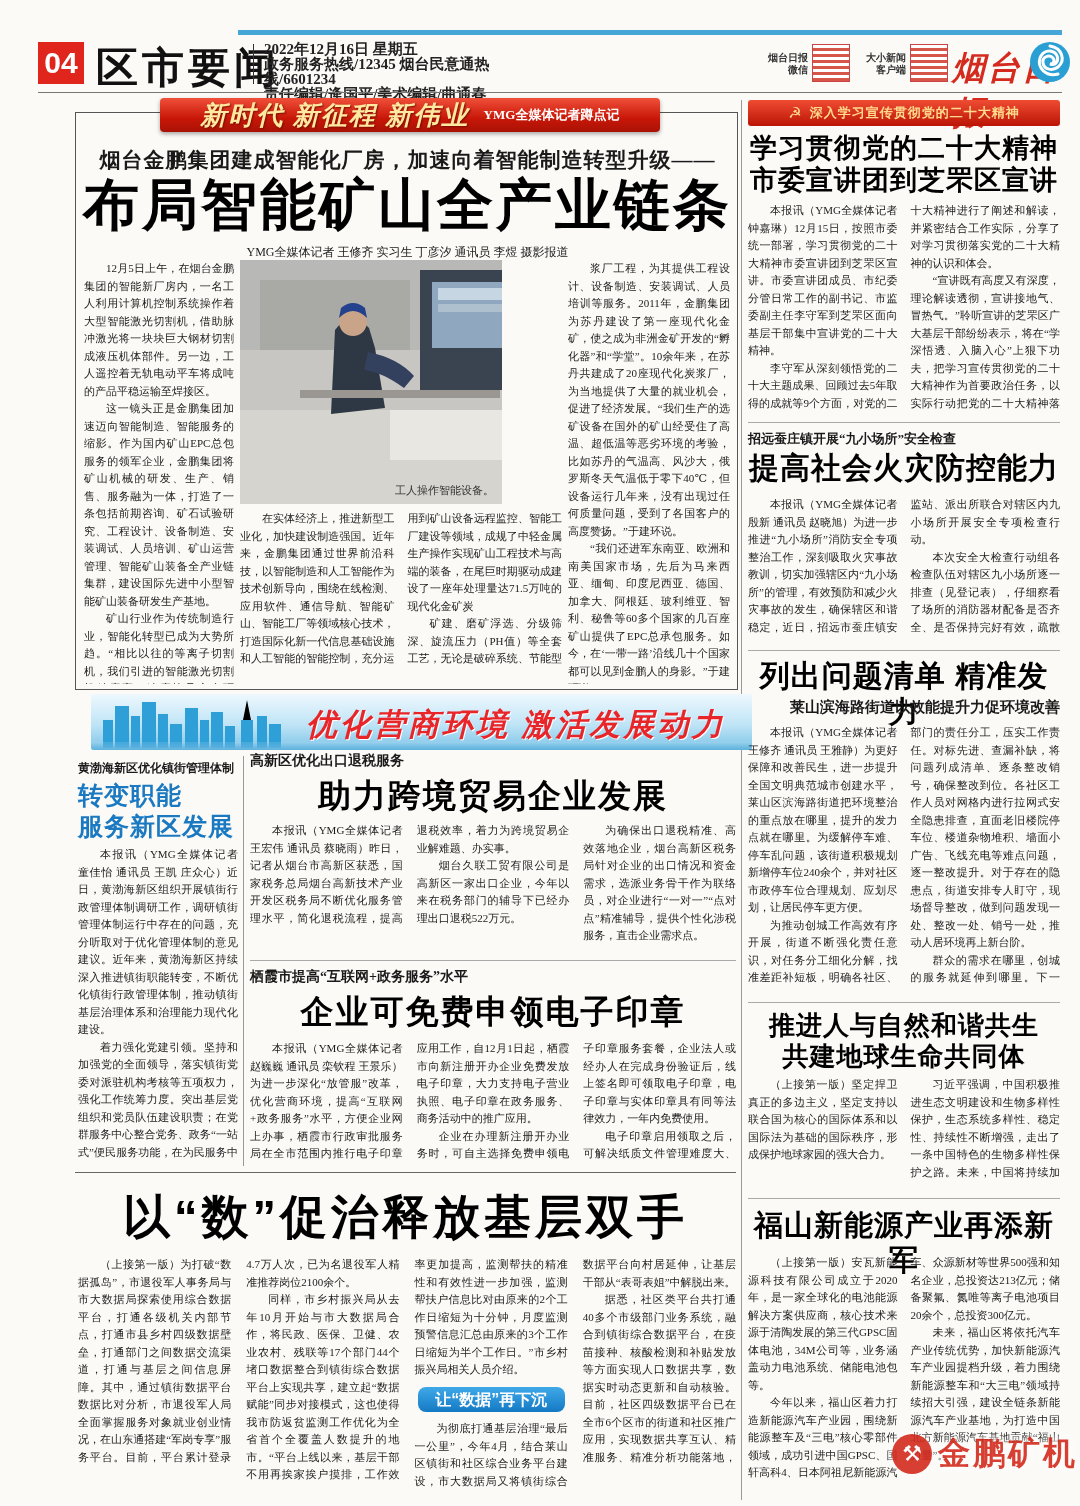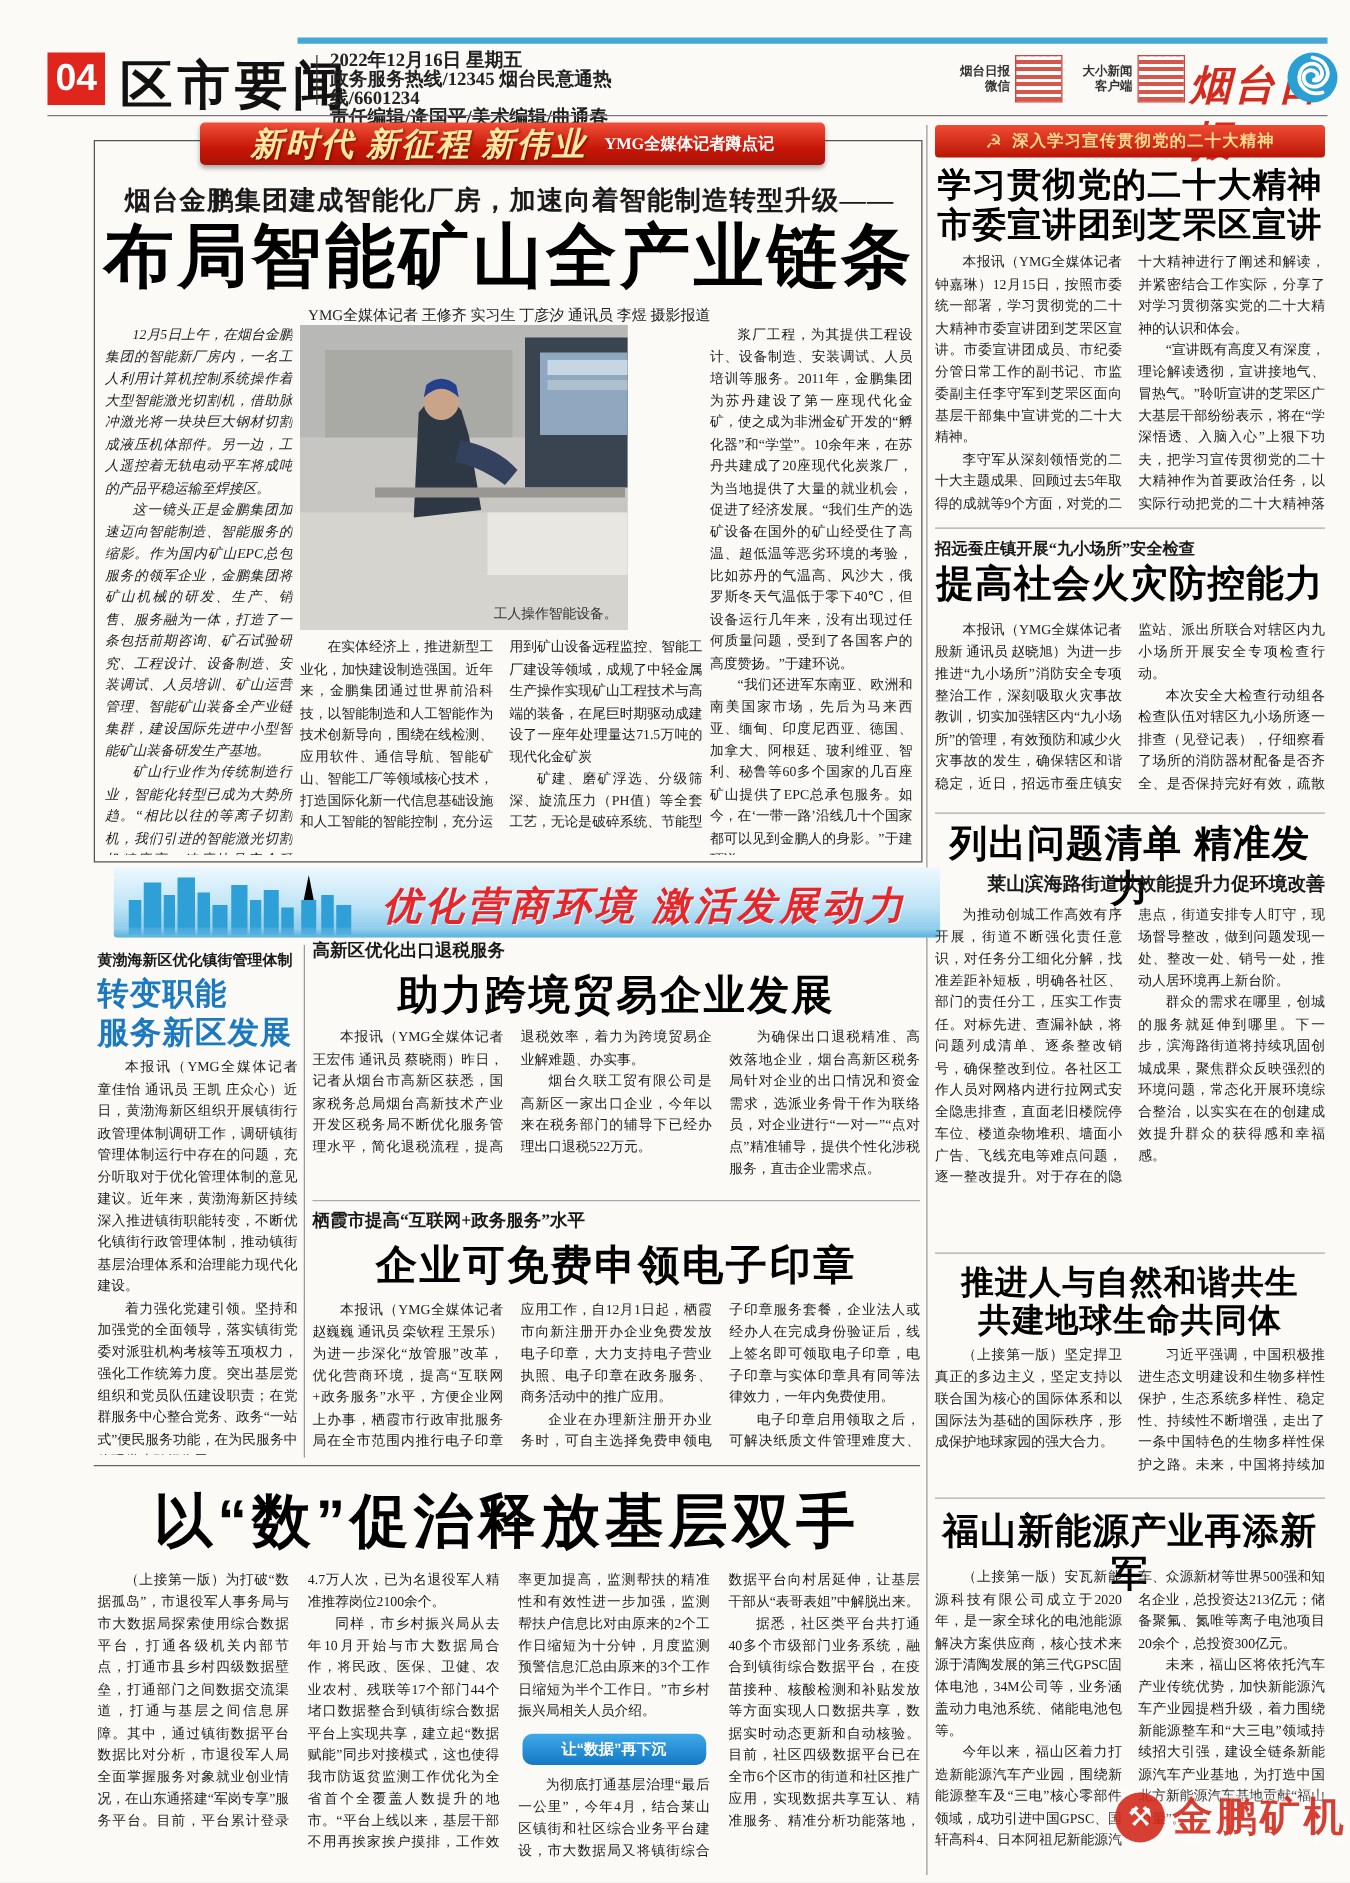--- a/index.html
+++ b/index.html
@@ -42,21 +42,21 @@
   .h-right{font-weight:900;text-align:center;color:#000;line-height:1.2;letter-spacing:1px;}
   .subhead{font-size:15px;font-weight:800;text-align:right;font-family:Liberation Mono, monospace;}
   .h-bottom{font-size:47px;font-weight:900;text-align:center;letter-spacing:4px;color:#000;}
   
   .col,.cols{font-size:11px;line-height:17.5px;text-align:justify;color:#1c1c1c;overflow:hidden;}
   .cols2{column-count:2;column-gap:13px;}
   .cols3{column-count:3;column-gap:14px;}
   .cols4{column-count:4;column-gap:15px;}
   .col p,.cols p{margin:0;text-indent:2em;}
   .badge{display:block;width:123px;margin:8px auto;background:linear-gradient(180deg,#3fa9e8,#1479c4);
-         color:#fff;font-weight:900;font-size:12px;text-align:center;border-radius:8px;padding:4px 12px;
+         color:#fff;font-weight:900;font-size:16px;text-align:center;border-radius:8px;padding:4px 12px;
          font-family:"Liberation Sans","DejaVu Sans",sans-serif;}
   .frame{border:1px solid #555;}
   .caption{font-size:11px;color:#333;}
   
   .photo{background:#c9c8c4;overflow:hidden;}
   
   .wm{display:flex;align-items:center;gap:6px;opacity:.9;}
   .wm .disc{width:40px;height:40px;border-radius:50%;background:#d42b1e;color:#fff;font-size:22px;
             display:flex;align-items:center;justify-content:center;box-shadow:0 0 10px rgba(255,255,255,.9);}
   .wm .wtxt{font-size:32px;font-weight:900;color:#d42b1e;letter-spacing:3px;text-shadow:0 0 6px #fff,0 0 10px #fff;}
@@ -114,21 +114,21 @@
       <rect x="150" y="150" width="120" height="50" fill="#e9e7e2"></rect>
       <path d="M95 70 q16 -22 34 -2 l6 20 10 60 -54 6 z" fill="#2e3744"></path>
       <circle cx="113" cy="62" r="14" fill="#caa488"></circle>
       <path d="M99 58 q14 -14 28 0 l-2 -10 q-12 -10 -24 0 z" fill="#23418c"></path>
       <path d="M128 92 q30 6 46 24 l-10 12 q-22 -16 -40 -18 z" fill="#33405e"></path>
       <rect x="60" y="130" width="200" height="8" fill="#9a9792"></rect>
     </svg>
     <div class="abs caption" style="right:8px;bottom:6px;">工人操作智能设备。</div>
   </div>
 
-  <div class="abs col" style="left:84px;top:260px;width:150px;height:424px;font-style:italic;">
+  <div class="abs col" style="left:84px;top:260px;width:150px;height:424px;">
       <p>12月5日上午，在烟台金鹏集团的智能新厂房内，一名工人利用计算机控制系统操作着大型智能激光切割机，借助脉冲激光将一块块巨大钢材切割成液压机体部件。另一边，工人遥控着无轨电动平车将成吨的产品平稳运输至焊接区。</p>
       <p>这一镜头正是金鹏集团加速迈向智能制造、智能服务的缩影。作为国内矿山EPC总包服务的领军企业，金鹏集团将矿山机械的研发、生产、销售、服务融为一体，打造了一条包括前期咨询、矿石试验研究、工程设计、设备制造、安装调试、人员培训、矿山运营管理、智能矿山装备全产业链集群，建设国际先进中小型智能矿山装备研发生产基地。</p>
       <p>矿山行业作为传统制造行业，智能化转型已成为大势所趋。“相比以往的等离子切割机，我们引进的智能激光切割机精度高、速度快且安全环保，极大提高了生产效率，降低了人工成本。”金鹏集团董事长于建环向记者介绍，探棒机器人、智能辅助平台设备、电动游轮车等智能化设备也将陆续投放新厂。</p>
     </div>
   <div class="abs col" style="left:568px;top:260px;width:162px;height:424px;">
       <p>浆厂工程，为其提供工程设计、设备制造、安装调试、人员培训等服务。2011年，金鹏集团为苏丹建设了第一座现代化金矿，使之成为非洲金矿开发的“孵化器”和“学堂”。10余年来，在苏丹共建成了20座现代化炭浆厂，为当地提供了大量的就业机会，促进了经济发展。“我们生产的选矿设备在国外的矿山经受住了高温、超低温等恶劣环境的考验，比如苏丹的气温高、风沙大，俄罗斯冬天气温低于零下40℃，但设备运行几年来，没有出现过任何质量问题，受到了各国客户的高度赞扬。”于建环说。</p>
       <p>“我们还进军东南亚、欧洲和南美国家市场，先后为马来西亚、缅甸、印度尼西亚、德国、加拿大、阿根廷、玻利维亚、智利、秘鲁等60多个国家的几百座矿山提供了EPC总承包服务。如今，在‘一带一路’沿线几十个国家都可以见到金鹏人的身影。”于建环说。</p>
     </div>
   <div class="abs cols cols2" style="left:240px;top:510px;width:322px;height:174px;">
       <p>在实体经济上，推进新型工业化，加快建设制造强国。近年来，金鹏集团通过世界前沿科技，以智能制造和人工智能作为技术创新导向，围绕在线检测、应用软件、通信导航、智能矿山、智能工厂等领域核心技术，打造国际化新一代信息基础设施和人工智能的智能控制，充分运用到矿山设备远程监控、智能工厂建设等领域，成规了中轻金属生产操作实现矿山工程技术与高端的装备，在尾巨时期驱动成建设了一座年处理量达71.5万吨的现代化金矿炭</p>
@@ -217,20 +217,21 @@
   <div class="abs h-right sans" style="left:748px;top:450px;width:312px;font-size:30px;">提高社会火灾防控能力</div>
   <div class="abs cols cols2" style="left:748px;top:496px;width:312px;height:148px;">
       <p>本报讯（YMG全媒体记者 殷新 通讯员 赵晓旭）为进一步推进“九小场所”消防安全专项整治工作，深刻吸取火灾事故教训，切实加强辖区内“九小场所”的管理，有效预防和减少火灾事故的发生，确保辖区和谐稳定，近日，招远市蚕庄镇安监站、派出所联合对辖区内九小场所开展安全专项检查行动。</p>
       <p>本次安全大检查行动组各检查队伍对辖区九小场所逐一排查（见登记表），仔细察看了场所的消防器材配备是否齐全、是否保持完好有效，疏散通道、安全出口是否畅通，场所负责人从业人员是否能熟练操作使用灭火器，是否进行过消防安全教育培训，电气线路敷设是否符合规定等。</p>
     </div>
   <div class="abs hline" style="left:748px;top:650px;width:312px;"></div>
 
   <div class="abs h-right sans" style="left:748px;top:658px;width:312px;font-size:30px;">列出问题清单 精准发力</div>
   <div class="abs subhead" style="left:748px;top:698px;width:312px;">莱山滨海路街道以效能提升力促环境改善</div>
   <div class="abs cols cols2" style="left:748px;top:724px;width:312px;height:272px;">
+      <p>本报讯（YMG全媒体记者 王修齐 通讯员 王雅静）为更好保障和改善民生，进一步提升全国文明典范城市创建水平，莱山区滨海路街道把环境整治的重点放在哪里，提升的发力点就在哪里。为缓解停车难、停车乱问题，该街道积极规划新增停车位240余个，并对社区市政停车位合理规划、应划尽划，让居民停车更方便。</p>
       <p>为推动创城工作高效有序开展，街道不断强化责任意识，对任务分工细化分解，找准差距补短板，明确各社区、部门的责任分工，压实工作责任。对标先进、查漏补缺，将问题列成清单、逐条整改销号，确保整改到位。各社区工作人员对网格内进行拉网式安全隐患排查，直面老旧楼院停车位、楼道杂物堆积、墙面小广告、飞线充电等难点问题，逐一整改提升。对于存在的隐患点，街道安排专人盯守，现场督导整改，做到问题发现一处、整改一处、销号一处，推动人居环境再上新台阶。</p>
       <p>群众的需求在哪里，创城的服务就延伸到哪里。下一步，滨海路街道将持续巩固创城成果，聚焦群众反映强烈的环境问题，常态化开展环境综合整治，以实实在在的创建成效提升群众的获得感和幸福感。</p>
     </div>
   <div class="abs hline" style="left:748px;top:1002px;width:312px;"></div>
 
   <div class="abs h-right sans" style="left:748px;top:1010px;width:312px;font-size:26px;">
     <div>推进人与自然和谐共生</div>
     <div>共建地球生命共同体</div>
   </div>
   <div class="abs cols cols2" style="left:748px;top:1076px;width:312px;height:116px;">

